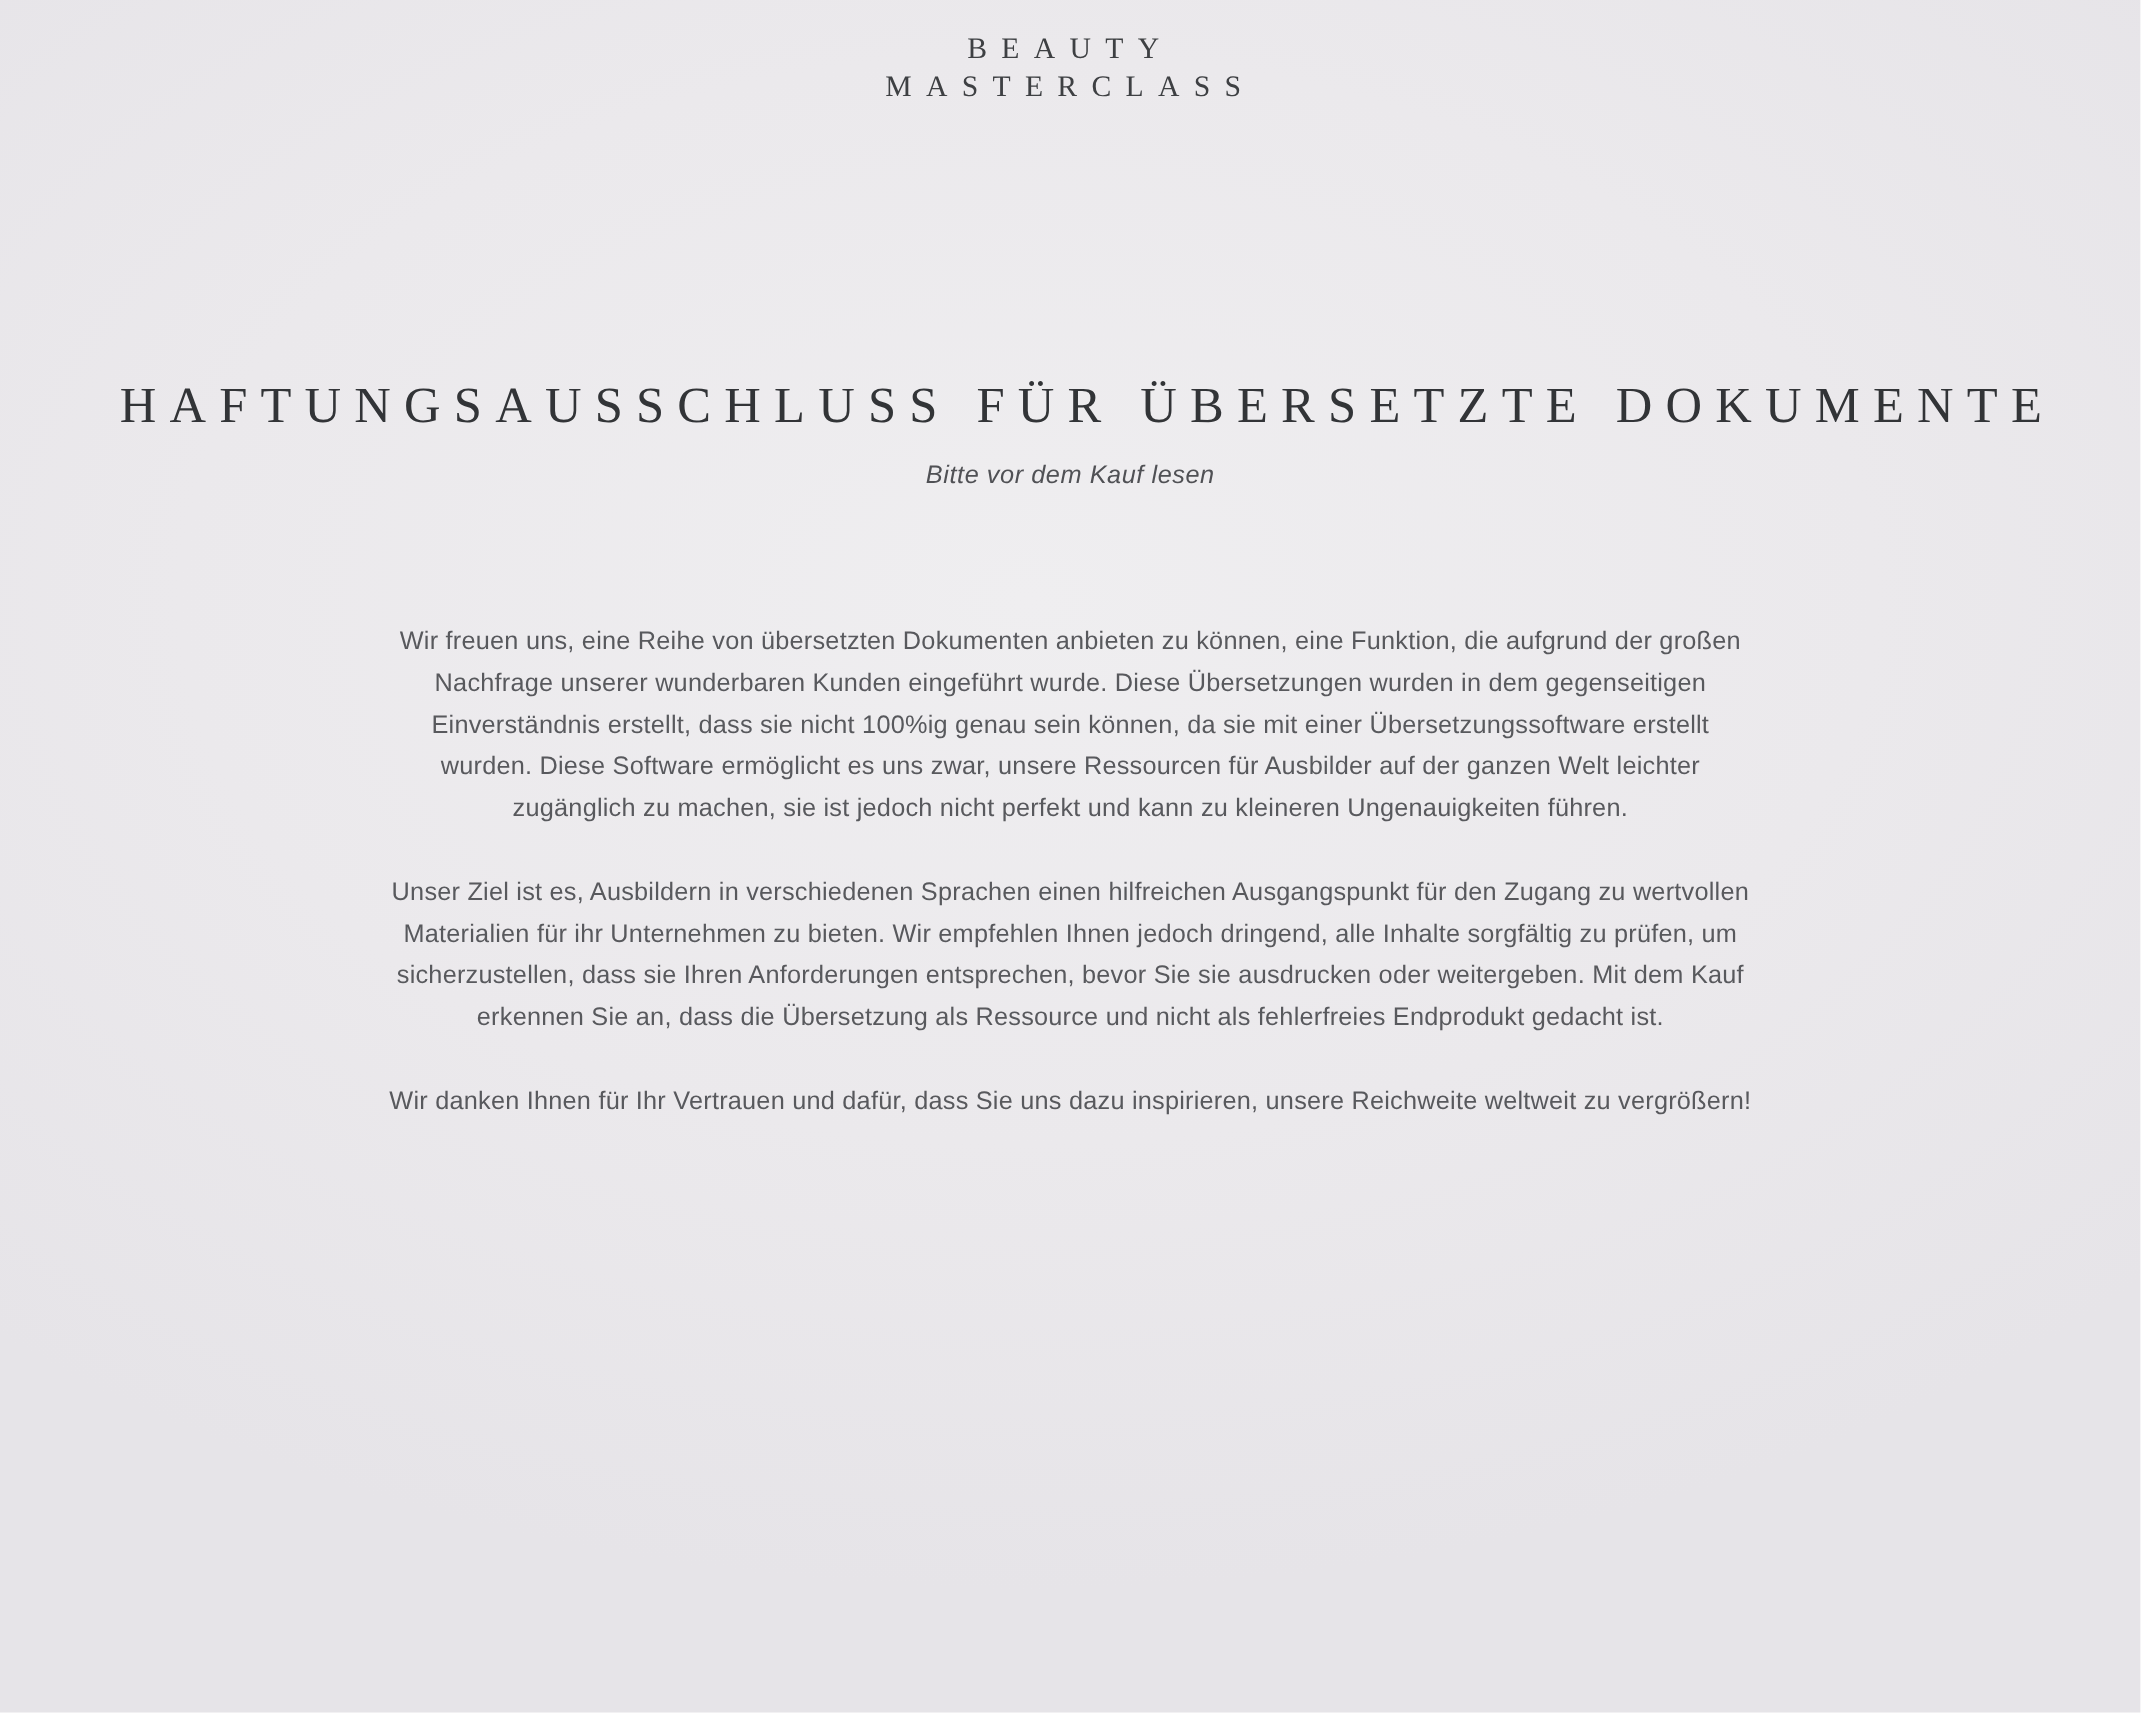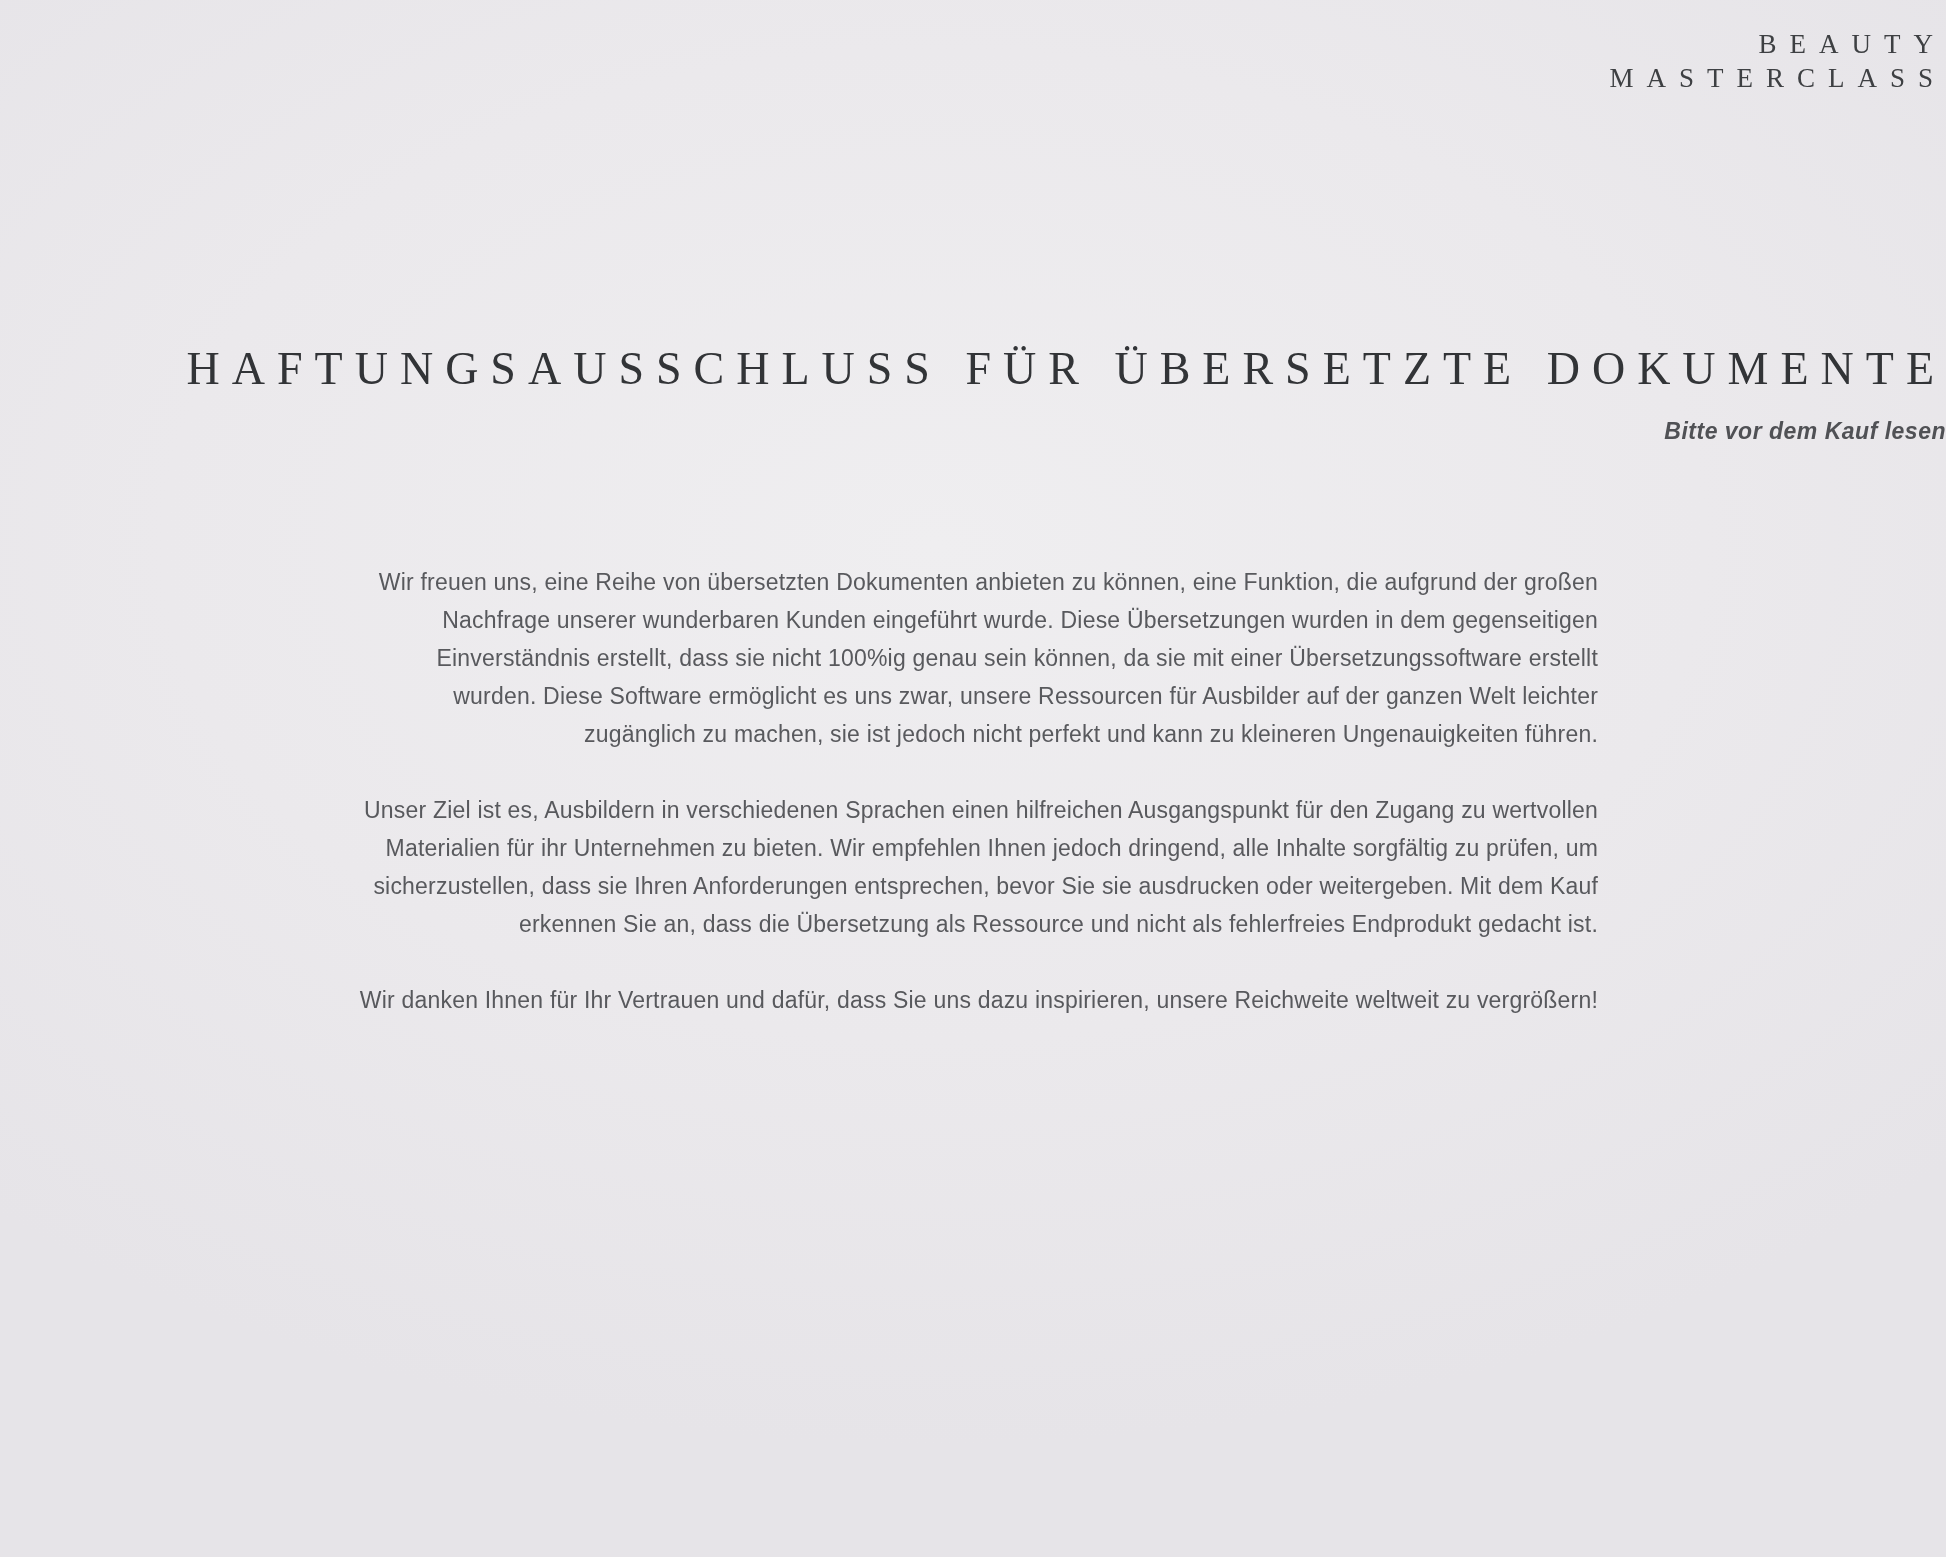--- a/index.html
+++ b/index.html
@@ -7,21 +7,21 @@
     padding: 0;
   }
   .page {
     position: relative;
     width: 1946px;
     height: 1557px;
     background:
       radial-gradient(ellipse 1400px 900px at 48% 35%, #efeef0 0%, #ebe9ec 55%, #e6e4e8 100%);
     overflow: hidden;
     font-family: "Liberation Sans", "DejaVu Sans", sans-serif;
-    text-align: right;
+    text-align: center;
     box-sizing: border-box;
   }
   .brand {
     padding-top: 27px;
     font-family: "Liberation Serif", "DejaVu Serif", serif;
     font-size: 27px;
     font-weight: 400;
     letter-spacing: 13px;
     line-height: 34px;
     color: #3e4043;
@@ -39,21 +39,21 @@
     font-weight: 500;
     letter-spacing: 12px;
     line-height: 1.15;
     color: #323437;
     white-space: nowrap;
     padding-left: 31px;
   }
   .page-subtitle {
     margin-top: 22px;
     font-style: italic;
-    font-weight: 700;
+    font-weight: 400;
     font-size: 23px;
     color: #505155;
     letter-spacing: 0.5px;
   }
   .body-copy {
     margin: 118px auto 0 auto;
     max-width: 1250px;
     font-size: 23px;
     font-weight: 300;
     line-height: 38px;

